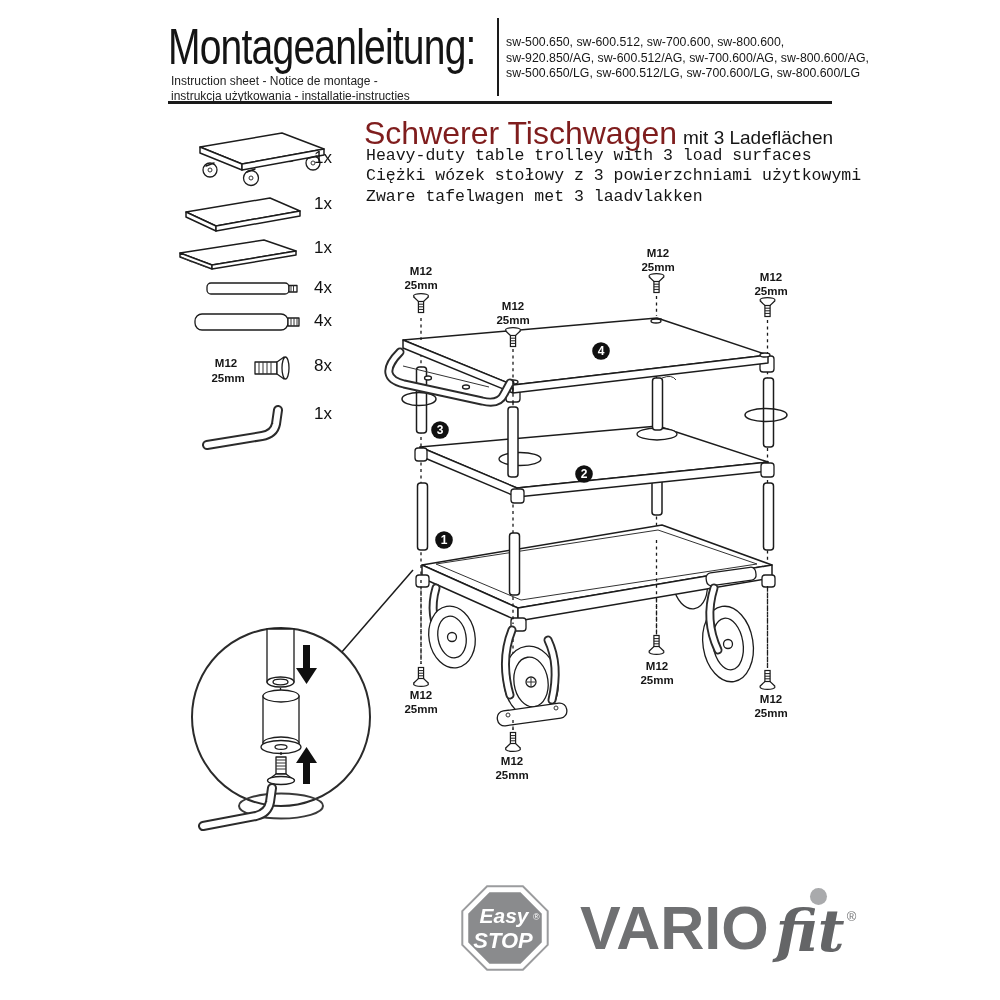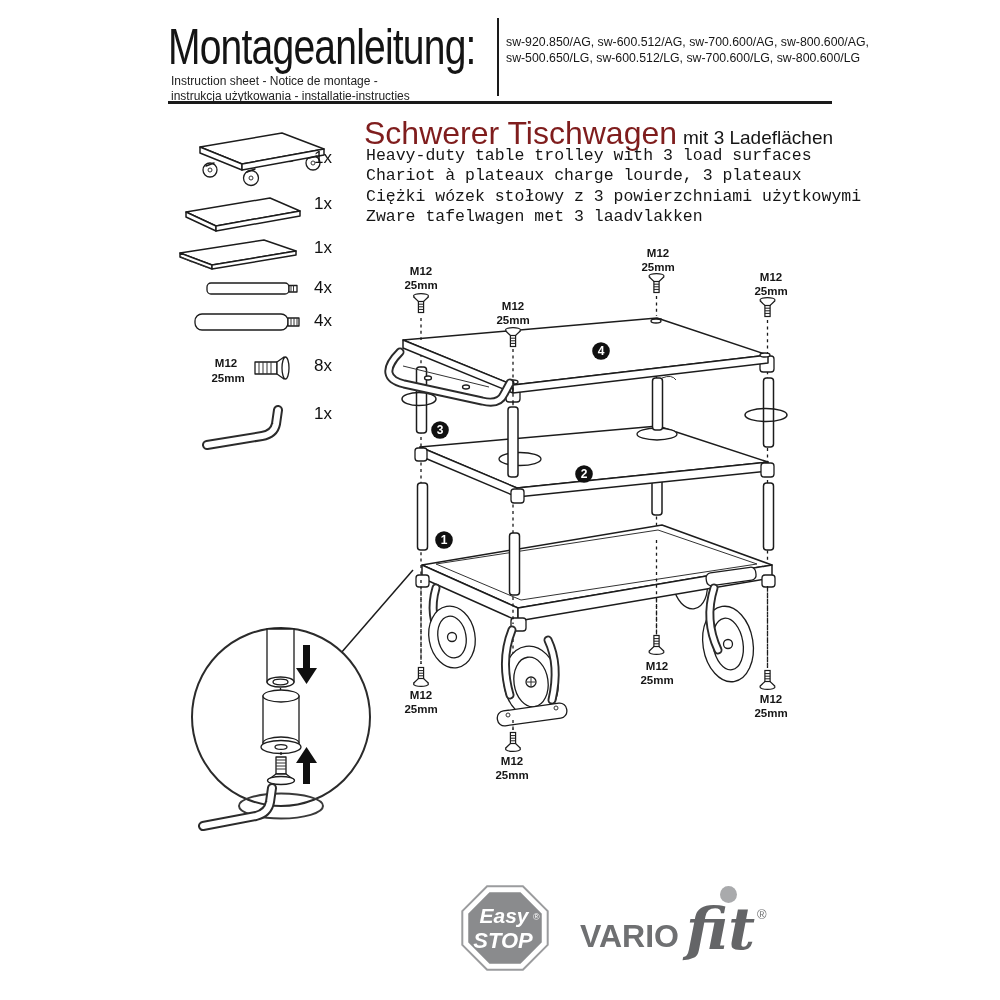--- a/index.html
+++ b/index.html
@@ -29,49 +29,49 @@
   .tube{fill:none;stroke:#2b2b2b;stroke-width:9;stroke-linecap:round;stroke-linejoin:round;}
   .tubein{fill:none;stroke:#fff;stroke-width:5.2;stroke-linecap:round;stroke-linejoin:round;}
   .key{fill:none;stroke:#2b2b2b;stroke-width:10;stroke-linecap:round;stroke-linejoin:round;}
   .keyin{fill:none;stroke:#fff;stroke-width:6;stroke-linecap:round;stroke-linejoin:round;}
   .lbl{font:600 11.5px "Liberation Sans",sans-serif;fill:#161616;text-anchor:middle;}
   .cnt{font:400 17px "Liberation Sans",sans-serif;fill:#111;text-anchor:middle;}
   .stepnum{font:700 12px "Liberation Sans",sans-serif;fill:#fff;text-anchor:middle;}
   .arrow{fill:#101010;stroke:none;}
   
   #variofit{left:580px;top:893px;white-space:nowrap;}
-  #vf-vario{font-size:32px;font-weight:700;color:#6f7072;letter-spacing:0px;vertical-align:baseline;}
+  #vf-vario{font-size:61px;font-weight:700;color:#6f7072;letter-spacing:0px;vertical-align:baseline;}
   #vf-fit{position:relative;display:inline-block;font-family:"DejaVu Serif",serif;
       font-style:italic;font-weight:700;font-size:58px;color:#646567;margin-left:7px;top:2px;}
   #vf-dot{position:absolute;left:34px;top:-9px;width:17px;height:17px;border-radius:50%;
       background:#a9aaac;}
   #vf-reg{font-size:13px;color:#6f7072;vertical-align:28px;margin-left:2px;}
   .es-txt{font-family:"Liberation Sans",sans-serif;font-style:italic;font-weight:700;fill:#fff;text-anchor:middle;}
 </style>
 </head>
 <body>
 
 <div id="page">
 
   <div class="abs" id="main-title">Montageanleitung:</div>
   <div class="abs" id="sub1">Instruction sheet - Notice de montage -</div>
   <div class="abs" id="sub2">instrukcja użytkowania - installatie-instructies</div>
   <div class="abs" id="vdiv"></div>
   <div class="abs" id="codes">
+    <div>sw-500.650, sw-600.512, sw-700.600, sw-800.600,</div>
     <div>sw-920.850/AG, sw-600.512/AG, sw-700.600/AG, sw-800.600/AG,</div>
     <div>sw-500.650/LG, sw-600.512/LG, sw-700.600/LG, sw-800.600/LG</div>
   </div>
   <div class="abs" id="hrule"></div>
 
   <div class="abs" id="ptitle">
     <span class="big">Schwerer Tischwagen</span><span class="small">mit 3 Ladeflächen</span>
   </div>
   <div class="abs" id="plines">
     <div>Heavy-duty table trolley with 3 load surfaces</div>
-    <div>Chariot à plateaux charge lourde, 3 plateaux</div>
     <div>Ciężki wózek stołowy z 3 powierzchniami użytkowymi</div>
     <div>Zware tafelwagen met 3 laadvlakken</div>
   </div>
 
   <svg width="1000" height="1000" viewBox="0 0 1000 1000">
     <defs>
       <g id="scrw">
         <ellipse cx="0" cy="2" rx="7.5" ry="2.4" fill="#fff" stroke="#1c1c1c" stroke-width="1.2"></ellipse>
         <path d="M-7.5,2.8 L-2.6,7.5 L2.6,7.5 L7.5,2.8" fill="#fff" stroke="#1c1c1c" stroke-width="1.2"></path>
         <rect x="-2.6" y="7.5" width="5.2" height="11" fill="#fff" stroke="#1c1c1c" stroke-width="1.2"></rect>

